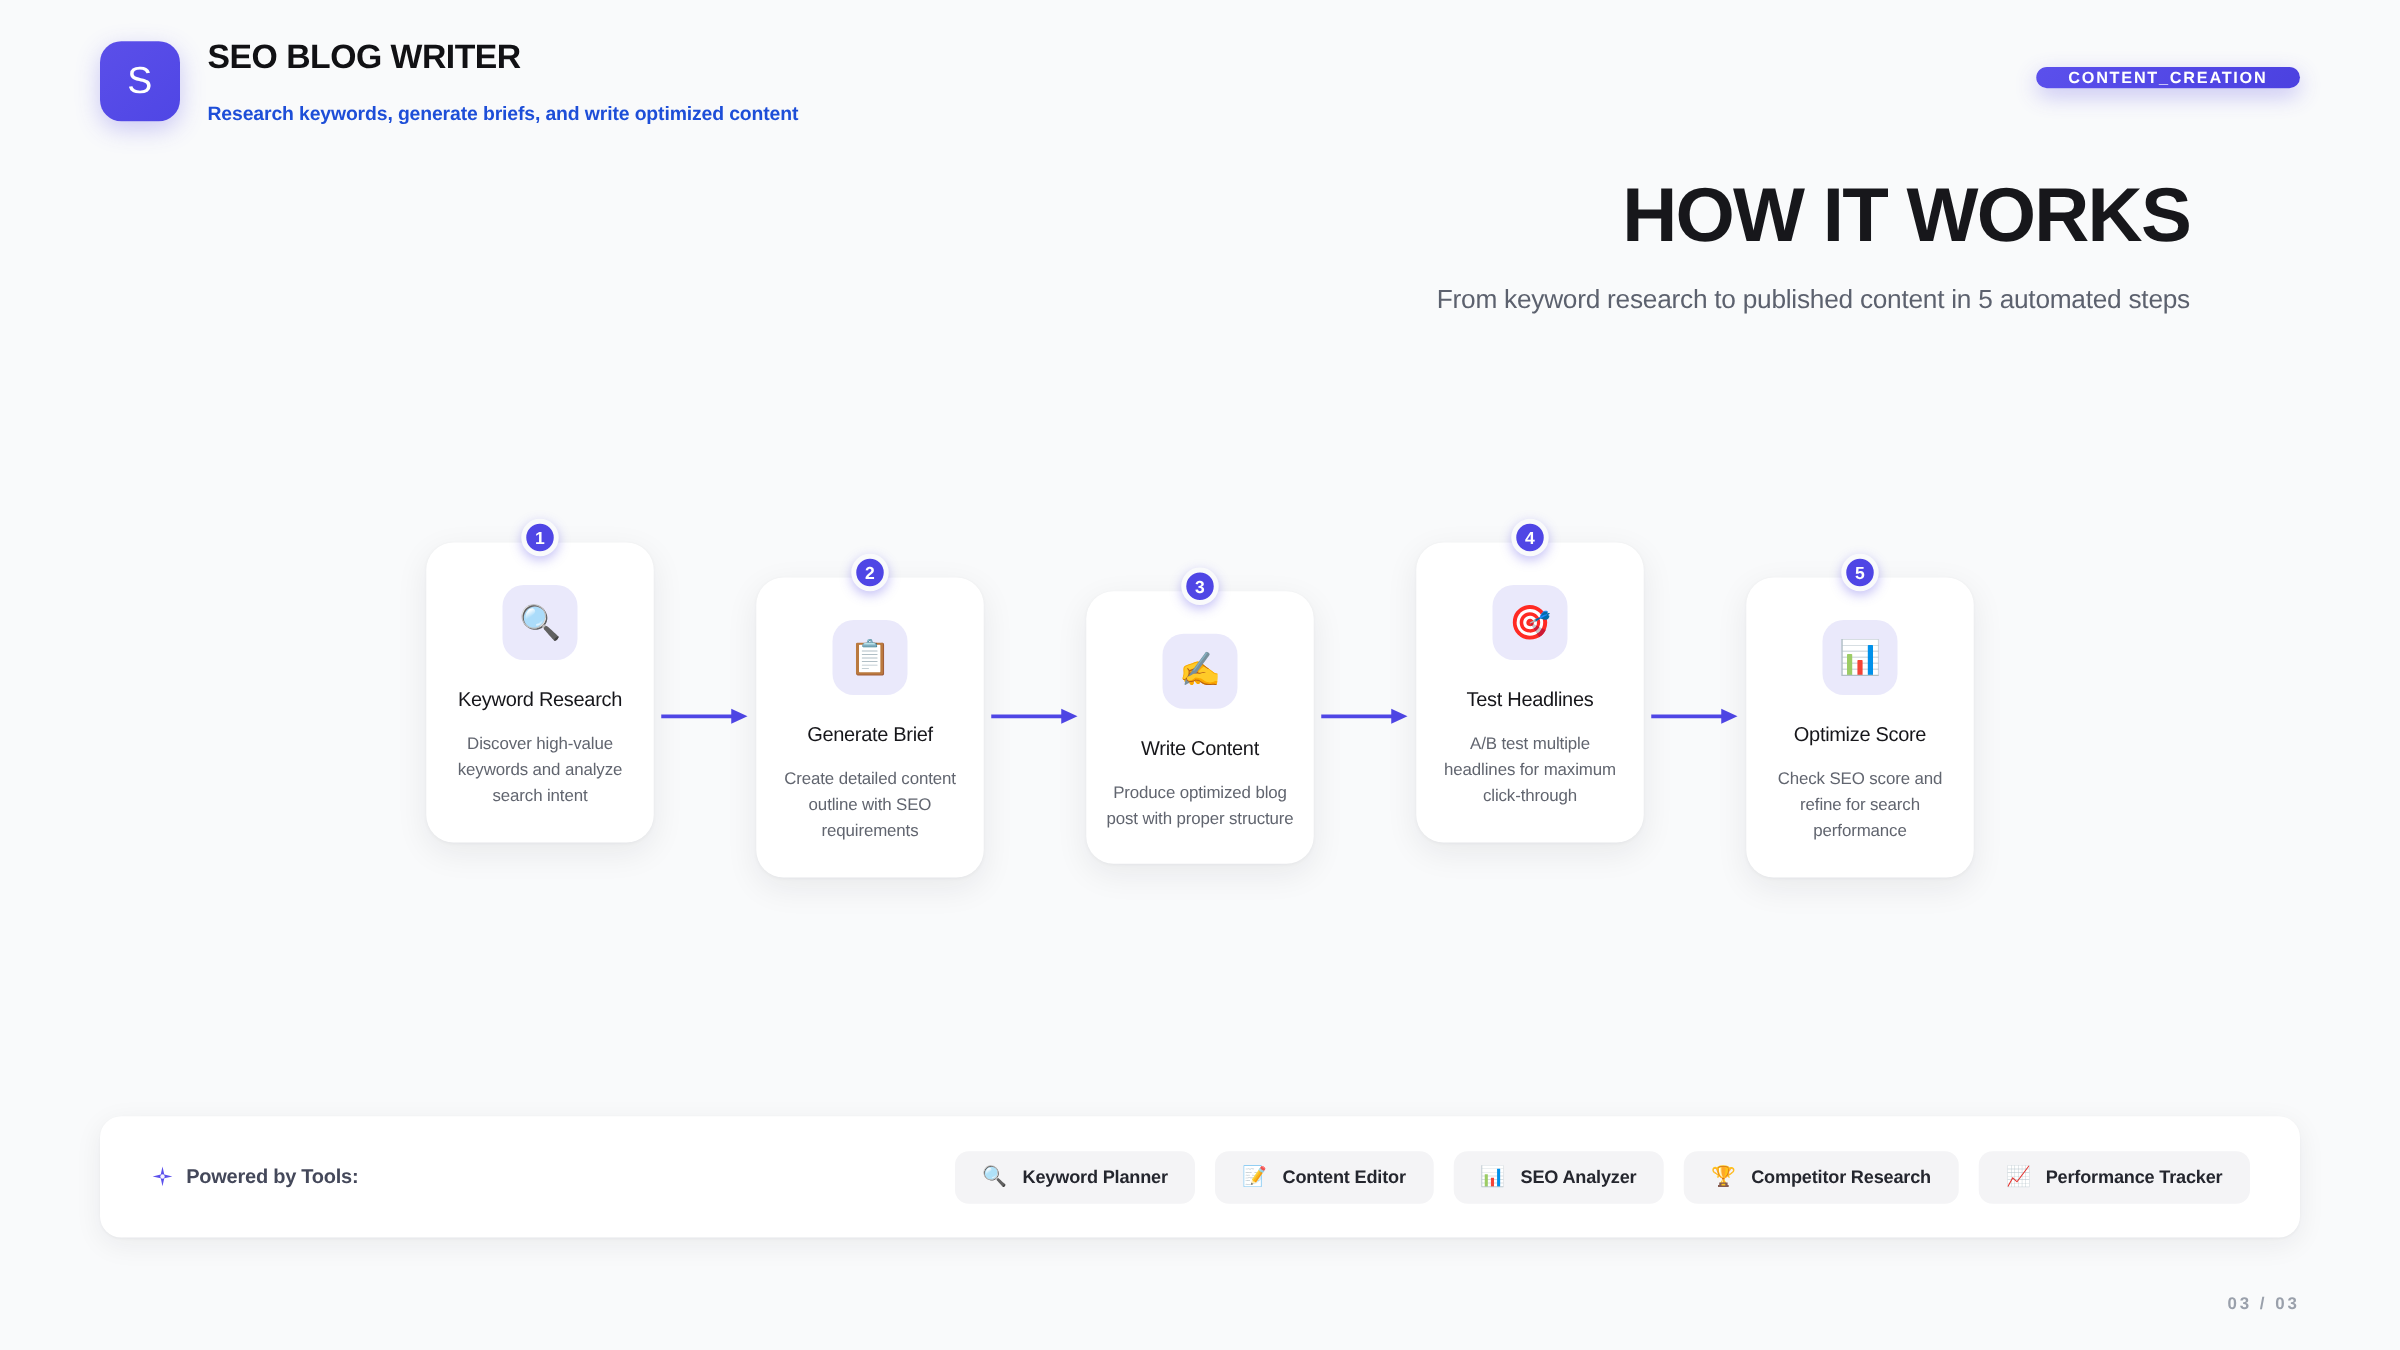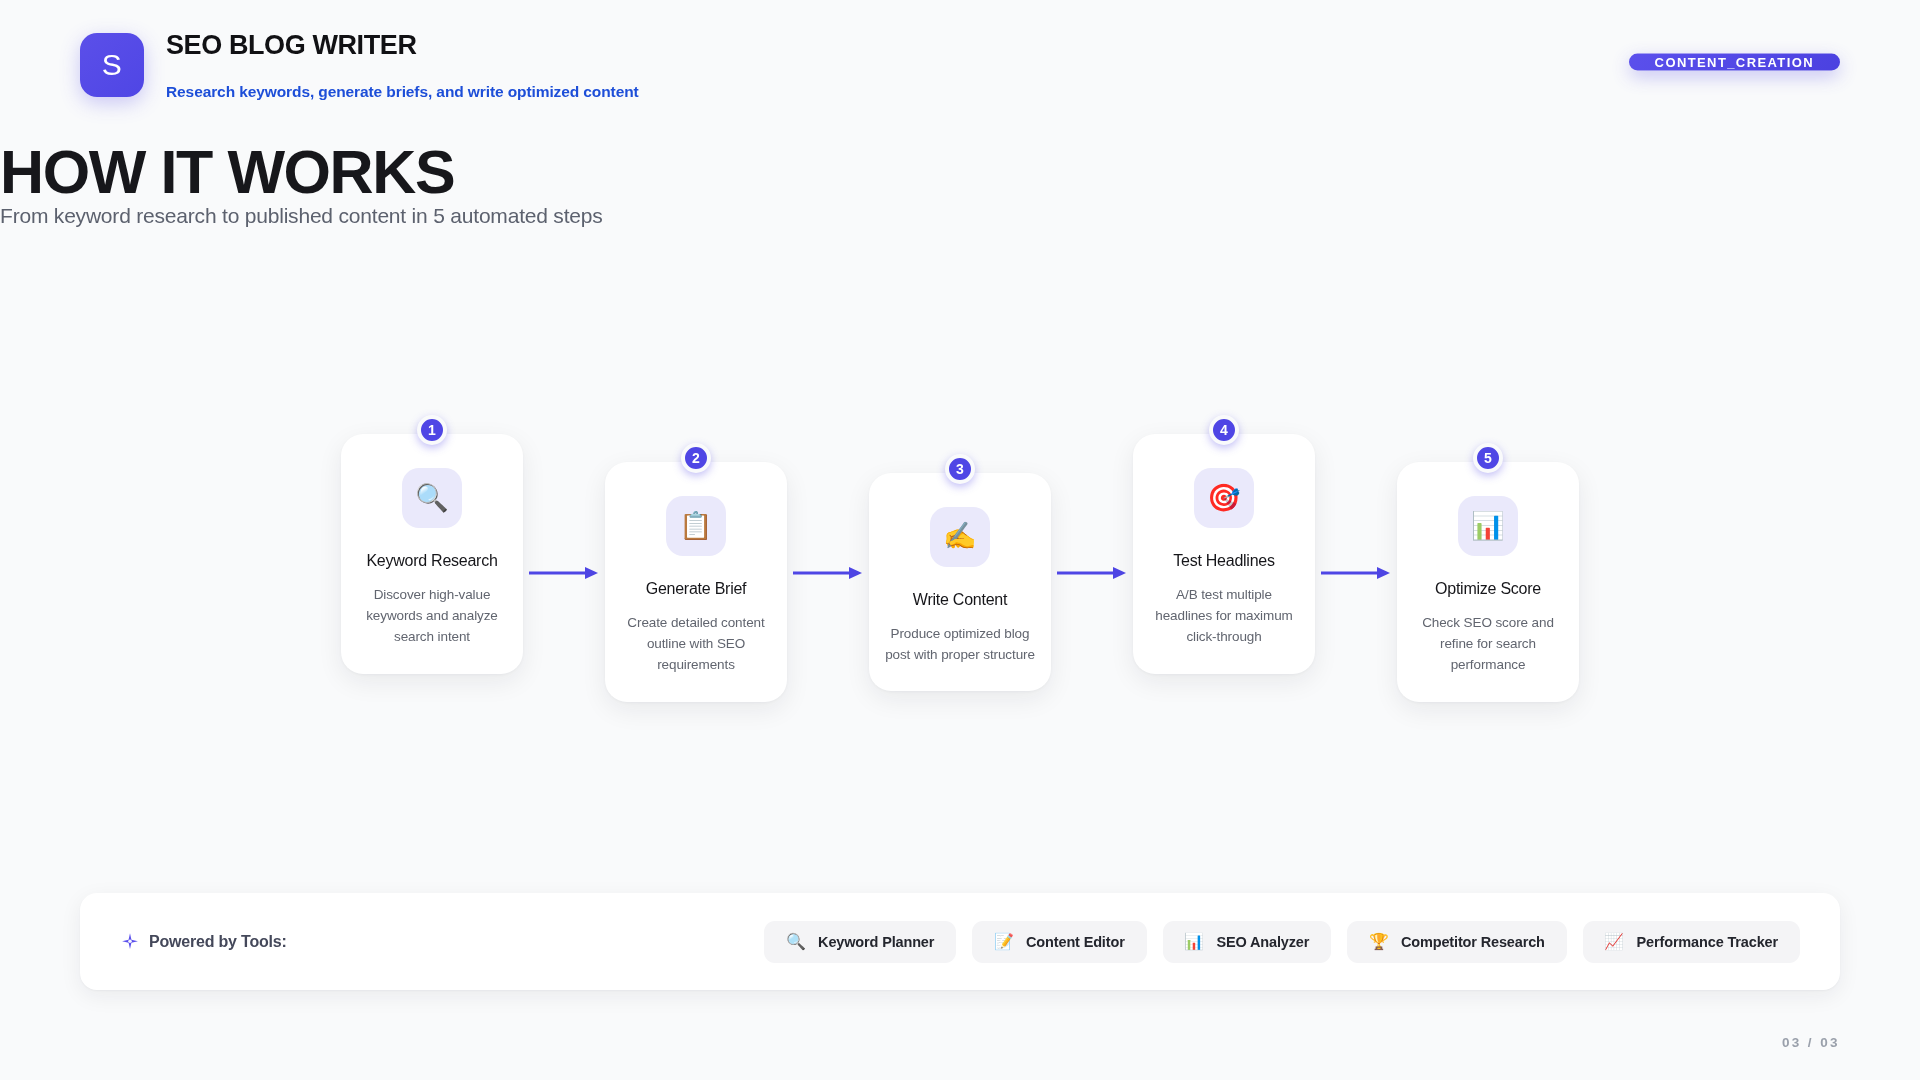--- a/index.html
+++ b/index.html
@@ -82,33 +82,34 @@
     box-shadow: 0 6px 18px rgba(79,70,229,0.30);
     white-space: nowrap;
   }
 
   
   .titleblock {
     position: absolute;
     top: 140px;
     left: 0;
     width: 1752px;
-    text-align: left;
+    text-align: right;
   }
 
   .page-title {
     font-size: 61px;
     font-weight: 800;
     letter-spacing: -1.4px;
     color: #17171B;
     line-height: 1.05;
     text-transform: uppercase;
   }
 
   .page-subtitle {
+    margin-top: 24px;
     font-size: 21px;
     color: #5C616E;
     font-weight: 400;
     letter-spacing: -0.2px;
   }
 
   
   .flow {
     position: absolute;
     top: 418px;

